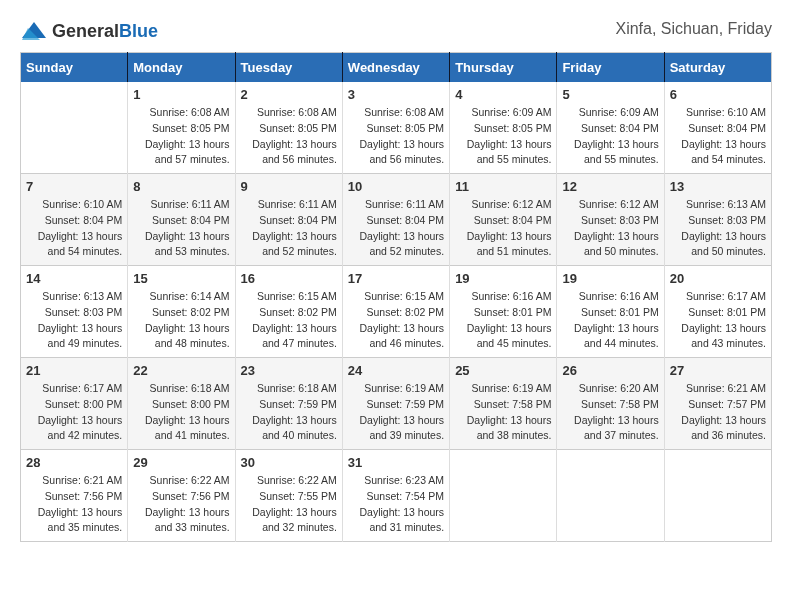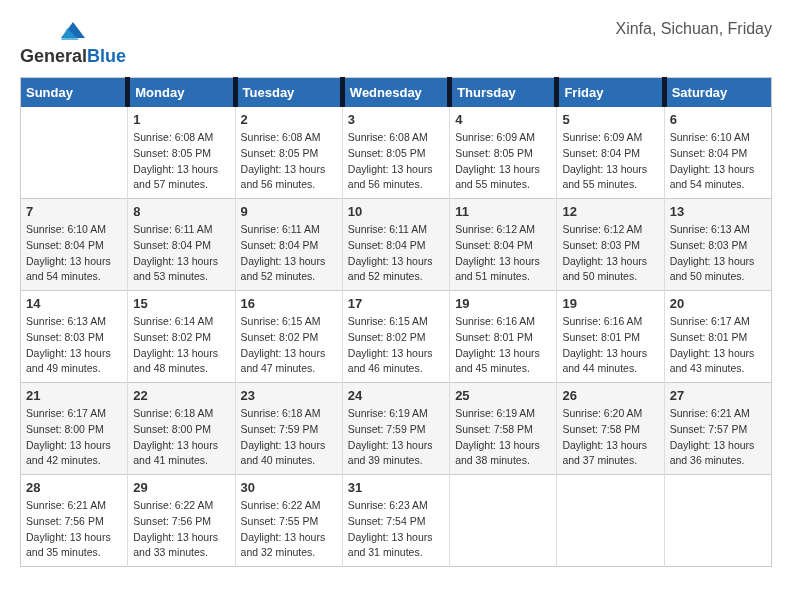--- a/index.html
+++ b/index.html
@@ -13,21 +13,20 @@
     .header {
       display: flex;
       justify-content: space-between;
       align-items: flex-start;
       margin-bottom: 10px;
     }
     .logo {
       display: flex;
       align-items: center;
       gap: 4px;
-      flex-direction: column;
     }
     .logo-text-general {
       font-size: 18px;
       font-weight: bold;
       color: #333;
     }
     .logo-text-blue {
       font-size: 18px;
       font-weight: bold;
       color: #1a6bb5;
@@ -56,21 +55,21 @@
     }
     thead tr {
       background-color: #2a6db5;
       color: white;
     }
     thead th {
       padding: 7px 5px;
       font-size: 13px;
       font-weight: bold;
       text-align: left;
-      border-right: 5px solid #0f172a;
+      border-right: 1px solid #0f172a;
     }
     thead th:last-child { border-right: none; }
     tbody tr {
       border-bottom: 1px solid #ccc;
     }
     tbody tr:nth-child(even) {
       background: #f5f5f5;
     }
     tbody tr:nth-child(odd) {
       background: #fff;
@@ -87,20 +86,21 @@
       font-size: 13px;
       font-weight: bold;
       color: #333;
       display: block;
       margin-bottom: 3px;
     }
     .day-info {
       font-size: 10.5px;
       color: #333;
       line-height: 1.5;
+      text-align: right;
     }
     .empty { background: #fff; }
   </style>
 </head>
 <body>
 
 <div class="header">
   <div class="logo">
     <svg class="logo-icon" viewBox="0 0 28 22" xmlns="http://www.w3.org/2000/svg">
       <polygon points="14,2 26,18 2,18" fill="#1a6bb5"></polygon>

